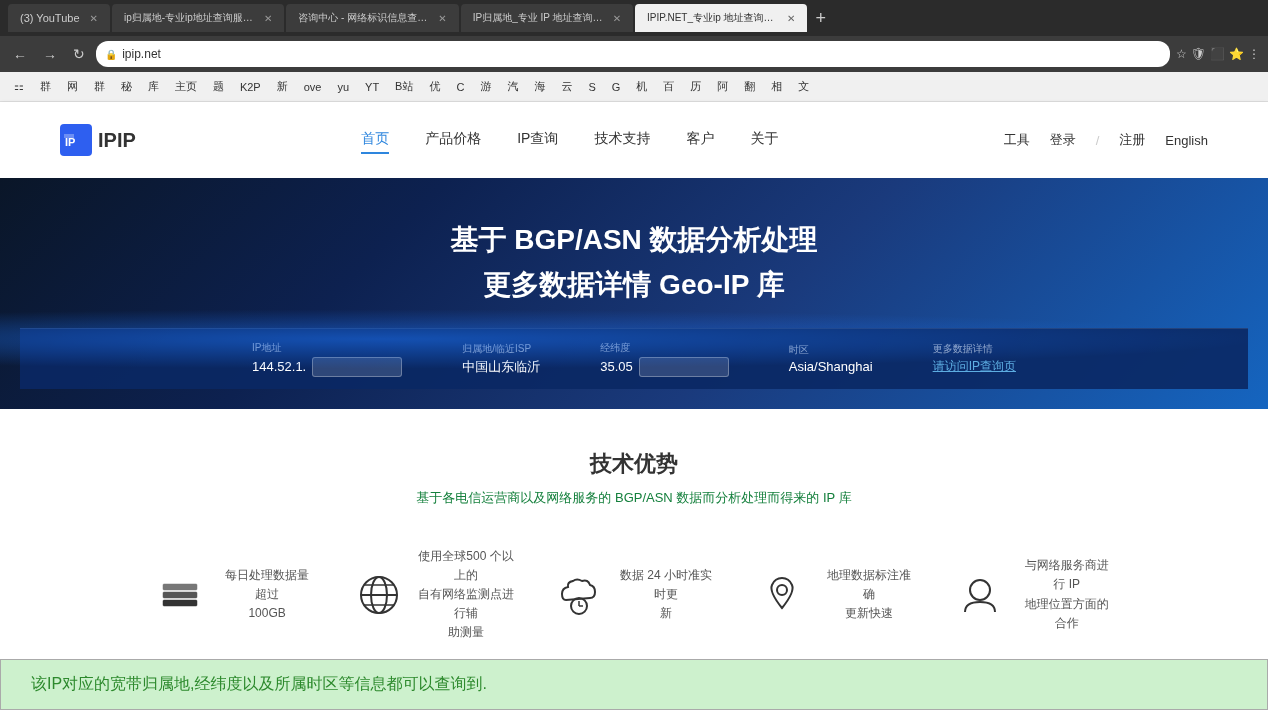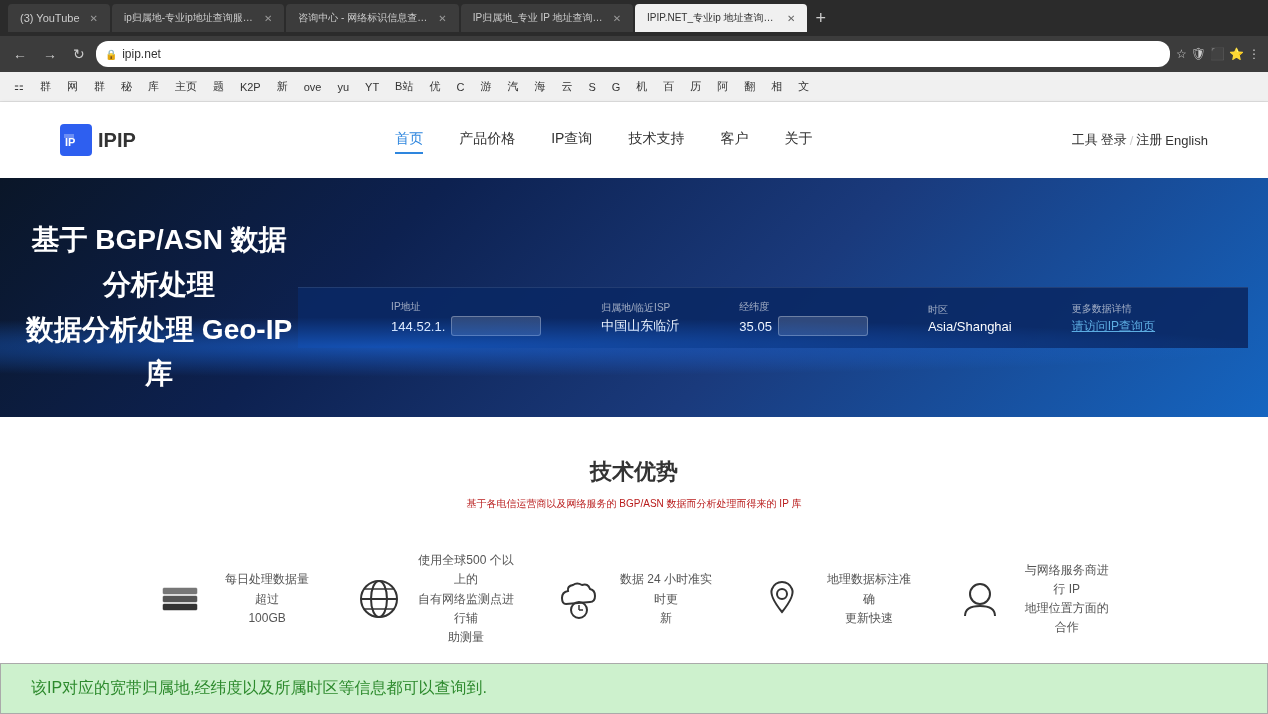--- a/index.html
+++ b/index.html
@@ -149,21 +149,21 @@
       padding: 4px 0;
       text-decoration: none;
     }
     .nav-item.active {
       color: #2e86de;
       border-bottom: 2px solid #2e86de;
     }
     .header-right {
       display: flex;
       align-items: center;
-      gap: 3px;
+      gap: 20px;
     }
     .header-right-item {
       font-size: 13px;
       color: #333;
       cursor: pointer;
     }
     .header-divider {
       color: #ccc;
       font-size: 13px;
     }
@@ -171,21 +171,21 @@
       font-size: 13px;
       color: #333;
       cursor: pointer;
     }
 
     
     .hero {
       background: linear-gradient(135deg, #0a1628 0%, #0d2150 30%, #1a3a7c 60%, #1565c0 100%);
       min-height: 220px;
       display: flex;
-      flex-direction: row;
+      flex-direction: column;
       align-items: center;
       justify-content: center;
       padding: 40px 20px 20px;
       position: relative;
       overflow: hidden;
     }
     .hero::before {
       content: '';
       position: absolute;
       bottom: 40px;
@@ -249,22 +249,22 @@
     .tech-section {
       padding: 40px 60px 16px;
       text-align: center;
     }
     .section-title {
       font-size: 22px;
       color: #333;
       margin-bottom: 10px;
     }
     .section-subtitle {
-      font-size: 10px;
-      color: #b91c1c;
+      font-size: 13px;
+      color: #15803d;
       margin-bottom: 40px;
     }
     .features-grid {
       display: flex;
       justify-content: center;
       gap: 40px;
       flex-wrap: wrap;
     }
     .feature-item {
       display: flex;
@@ -412,21 +412,21 @@
       <span class="header-right-item">登录</span>
       <span class="header-divider">/</span>
       <span class="header-right-item">注册</span>
       <span class="lang-btn">English</span>
     </div>
   </div>
 
   <div class="hero">
     <div class="hero-title">
       <div>基于 BGP/ASN 数据分析处理</div>
-      <div>数据分析处理 Geo-IP 库</div>
+      <div>更多数据详情 Geo-IP 库</div>
     </div>
 
     <div class="ip-info-bar" style="width:100%;margin-top:20px;">
       <div class="ip-info-item">
         <span class="ip-info-label">IP地址</span>
         <div class="ip-info-value">
           <span>144.52.1.</span>
           <input class="ip-input-box" type="text" value="" style="">
         </div>
       </div>

